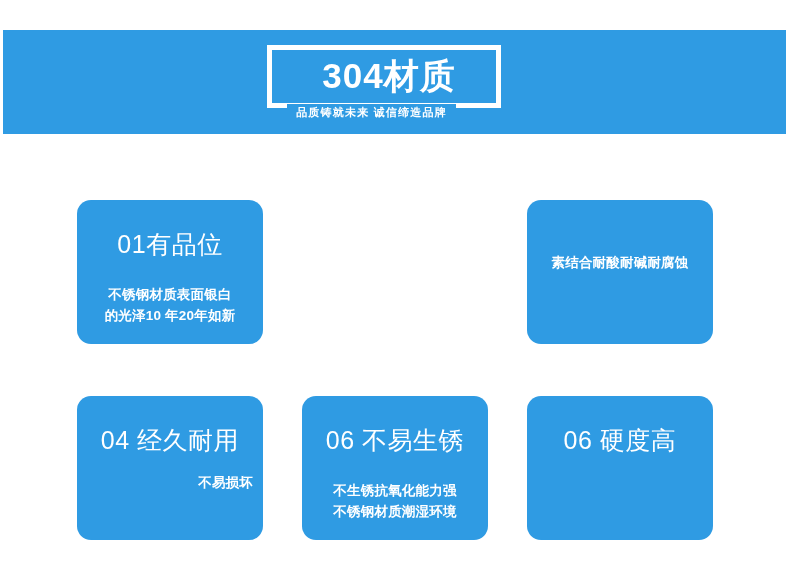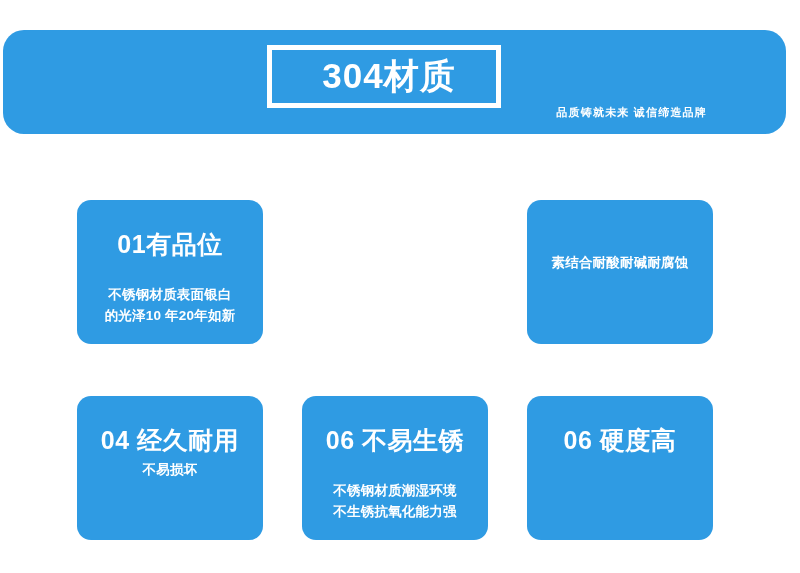--- a/index.html
+++ b/index.html
@@ -23,21 +23,20 @@
   }
 
   
   .banner {
     position: absolute;
     left: 3px;
     top: 30px;
     width: 783px;
     height: 104px;
     background: #2f9be3;
-    border-radius: 21px;
   }
 
   .banner-frame {
     position: absolute;
     left: 264px;
     top: 15px;
     width: 234px;
     height: 63px;
     border: 5px solid #ffffff;
     box-sizing: border-box;
@@ -52,24 +51,24 @@
     color: #ffffff;
     font-size: 35px;
     font-weight: 700;
     letter-spacing: 1px;
     line-height: 55px;
     white-space: nowrap;
   }
 
   .banner-sub-wrap {
     position: absolute;
-    left: 8px;
+    left: 16px;
     top: 72px;
     width: 705px;
-    text-align: right;
+    text-align: center;
     white-space: nowrap;
   }
   .banner-sub {
     display: inline-block;
     background: #2f9be3;
     padding: 0 9px;
     color: #ffffff;
     font-size: 11px;
     font-weight: 700;
     letter-spacing: 1.2px;
@@ -96,35 +95,36 @@
     border-radius: 14px;
     box-sizing: border-box;
     padding: 28px 10px 0 10px;
     text-align: center;
     color: #ffffff;
     overflow: hidden;
   }
 
   .card-title {
     font-size: 25px;
-    font-weight: 700;
+    font-weight: 400;
     line-height: 32px;
     letter-spacing: 0.5px;
     white-space: nowrap;
   }
 
   .card-desc {
     margin-top: 24px;
     font-size: 13.5px;
     font-weight: 700;
     line-height: 21px;
     letter-spacing: 0.2px;
   }
   .card-desc.single {
-    margin-top: 3px;
+    margin-top: 16px;
+    text-align: right;
   }
 </style>
 </head>
 <body>
 
 <div class="page">
 
   <div class="banner">
     <div class="banner-frame"></div>
     <div class="banner-title">304材质</div>
@@ -159,22 +159,22 @@
       <div class="card">
         <div class="card-title">04 经久耐用</div>
         <div class="card-desc single">
           <div>不易损坏</div>
         </div>
       </div>
 
       <div class="card">
         <div class="card-title">06 不易生锈</div>
         <div class="card-desc">
+          <div>不生锈抗氧化能力强</div>
           <div>不锈钢材质潮湿环境</div>
-          <div>不生锈抗氧化能力强</div>
         </div>
       </div>
 
       <div class="card">
         <div class="card-title">06 硬度高</div>
         <div class="card-desc">
         </div>
       </div>
 
     </div>

